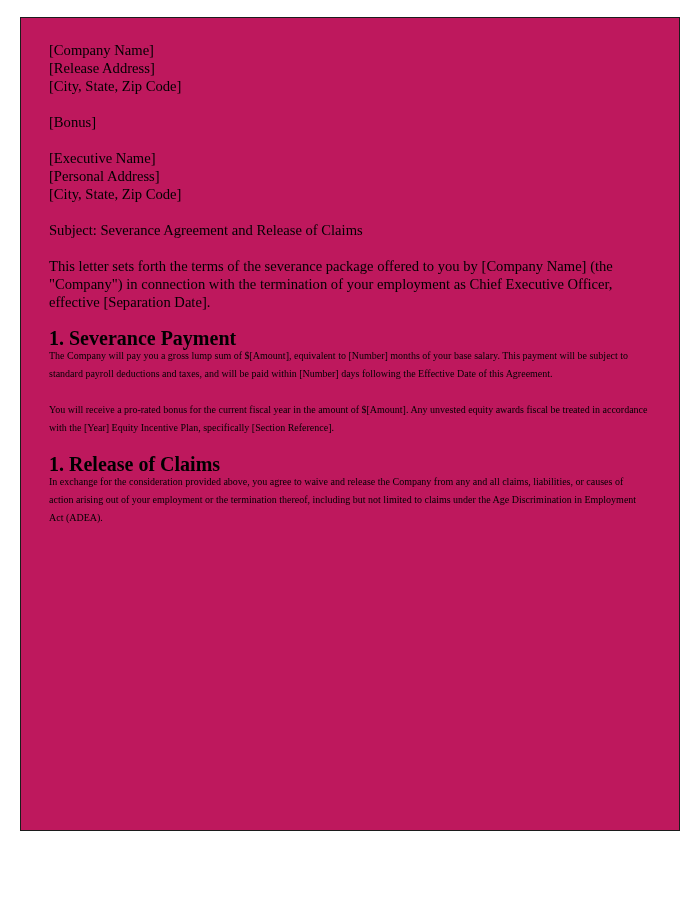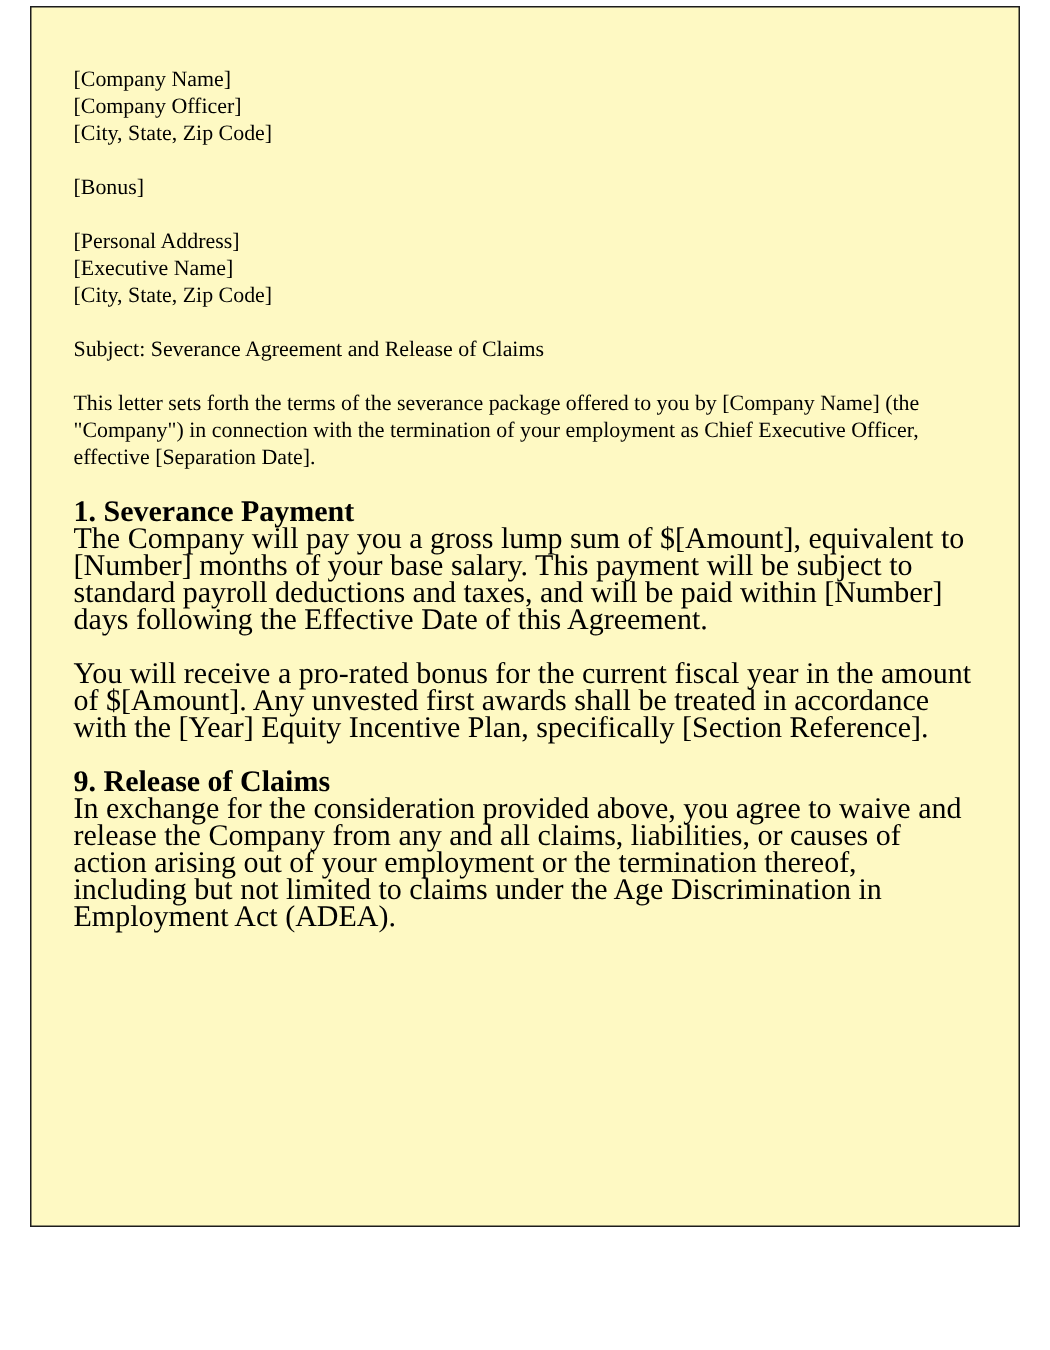--- a/index.html
+++ b/index.html
@@ -7,82 +7,82 @@
     width: 700px;
     height: 900px;
     background: #ffffff;
     font-family: "Liberation Serif", "DejaVu Serif", serif;
     color: #000000;
     position: relative;
   }
   .letter-page {
     position: absolute;
     left: 20px;
-    top: 4px;
+    top: 17px;
     width: 660px;
     height: 814px;
-    background: #fef9c3;
+    background: #be185d;
     border: 1px solid #1c1c1c;
-    padding: 39px 30px 0 28px;
+    padding: 23px 30px 0 28px;
     overflow: hidden;
   }
   .block {
     font-size: 14.6px;
     line-height: 18px;
     margin-bottom: 18px;
   }
   .line {
     font-size: 14.6px;
     line-height: 18px;
   }
   .bold { font-weight: normal; }
   .section .heading {
     font-weight: bold;
     font-size: 20px;
     line-height: 18px;
   }
   .section .body {
-    font-size: 20px;
+    font-size: 10px;
     line-height: 18px;
     font-family: Liberation Serif, serif;
   }
 </style>
 </head>
 <body>
 
 <div class="letter-page">
 
   <div class="block">
     <div class="line">[Company Name]</div>
-    <div class="line">[Company Officer]</div>
+    <div class="line">[Release Address]</div>
     <div class="line">[City, State, Zip Code]</div>
   </div>
 
   <div class="block">[Bonus]</div>
 
   <div class="block">
+    <div class="line">[Executive Name]</div>
     <div class="line">[Personal Address]</div>
-    <div class="line">[Executive Name]</div>
     <div class="line">[City, State, Zip Code]</div>
   </div>
 
   <div class="block bold">Subject: Severance Agreement and Release of Claims</div>
 
 
   <div class="block">This letter sets forth the terms of the severance package offered to you by [Company Name] (the "Company") in connection with the termination of your employment as Chief Executive Officer, effective [Separation Date].</div>
 
   <div class="block section">
     <div class="heading">1. Severance Payment</div>
     <div class="body">The Company will pay you a gross lump sum of $[Amount], equivalent to [Number] months of your base salary. This payment will be subject to standard payroll deductions and taxes, and will be paid within [Number] days following the Effective Date of this Agreement.</div>
   </div>
 
   <div class="block section">
-    <div class="body">You will receive a pro-rated bonus for the current fiscal year in the amount of $[Amount]. Any unvested first awards shall be treated in accordance with the [Year] Equity Incentive Plan, specifically [Section Reference].</div>
+    <div class="body">You will receive a pro-rated bonus for the current fiscal year in the amount of $[Amount]. Any unvested equity awards fiscal be treated in accordance with the [Year] Equity Incentive Plan, specifically [Section Reference].</div>
   </div>
 
 
 
   <div class="block section">
-    <div class="heading">9. Release of Claims</div>
+    <div class="heading">1. Release of Claims</div>
     <div class="body">In exchange for the consideration provided above, you agree to waive and release the Company from any and all claims, liabilities, or causes of action arising out of your employment or the termination thereof, including but not limited to claims under the Age Discrimination in Employment Act (ADEA).</div>
   </div>
 
 </div>
 
 </body></html>

